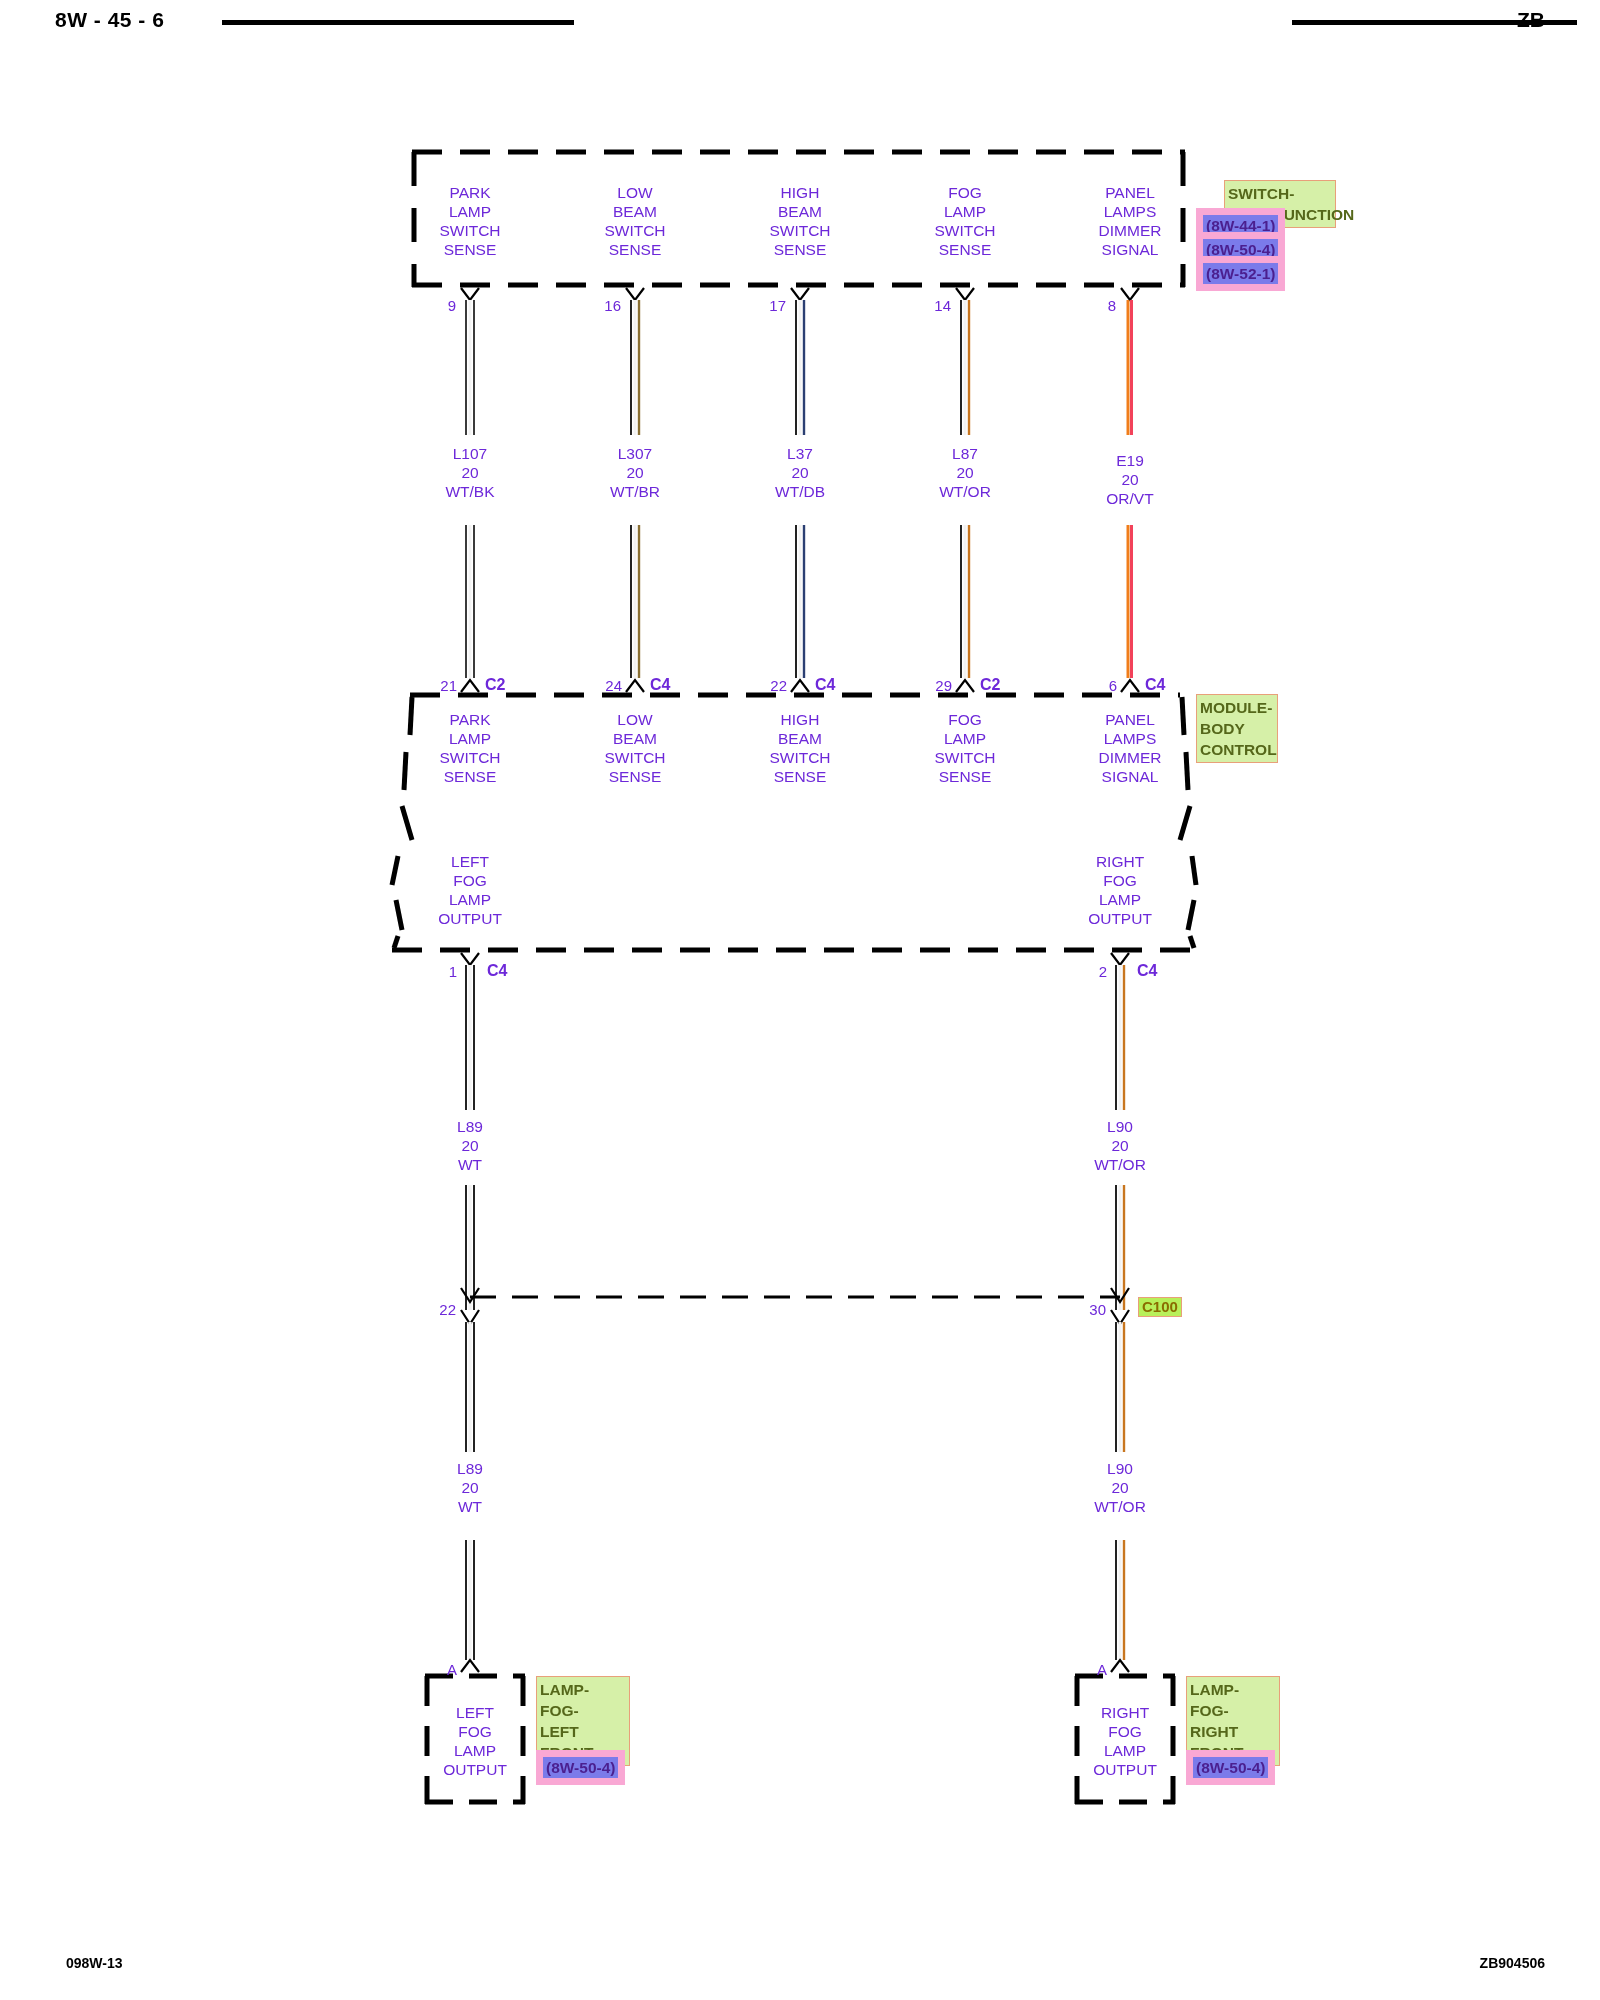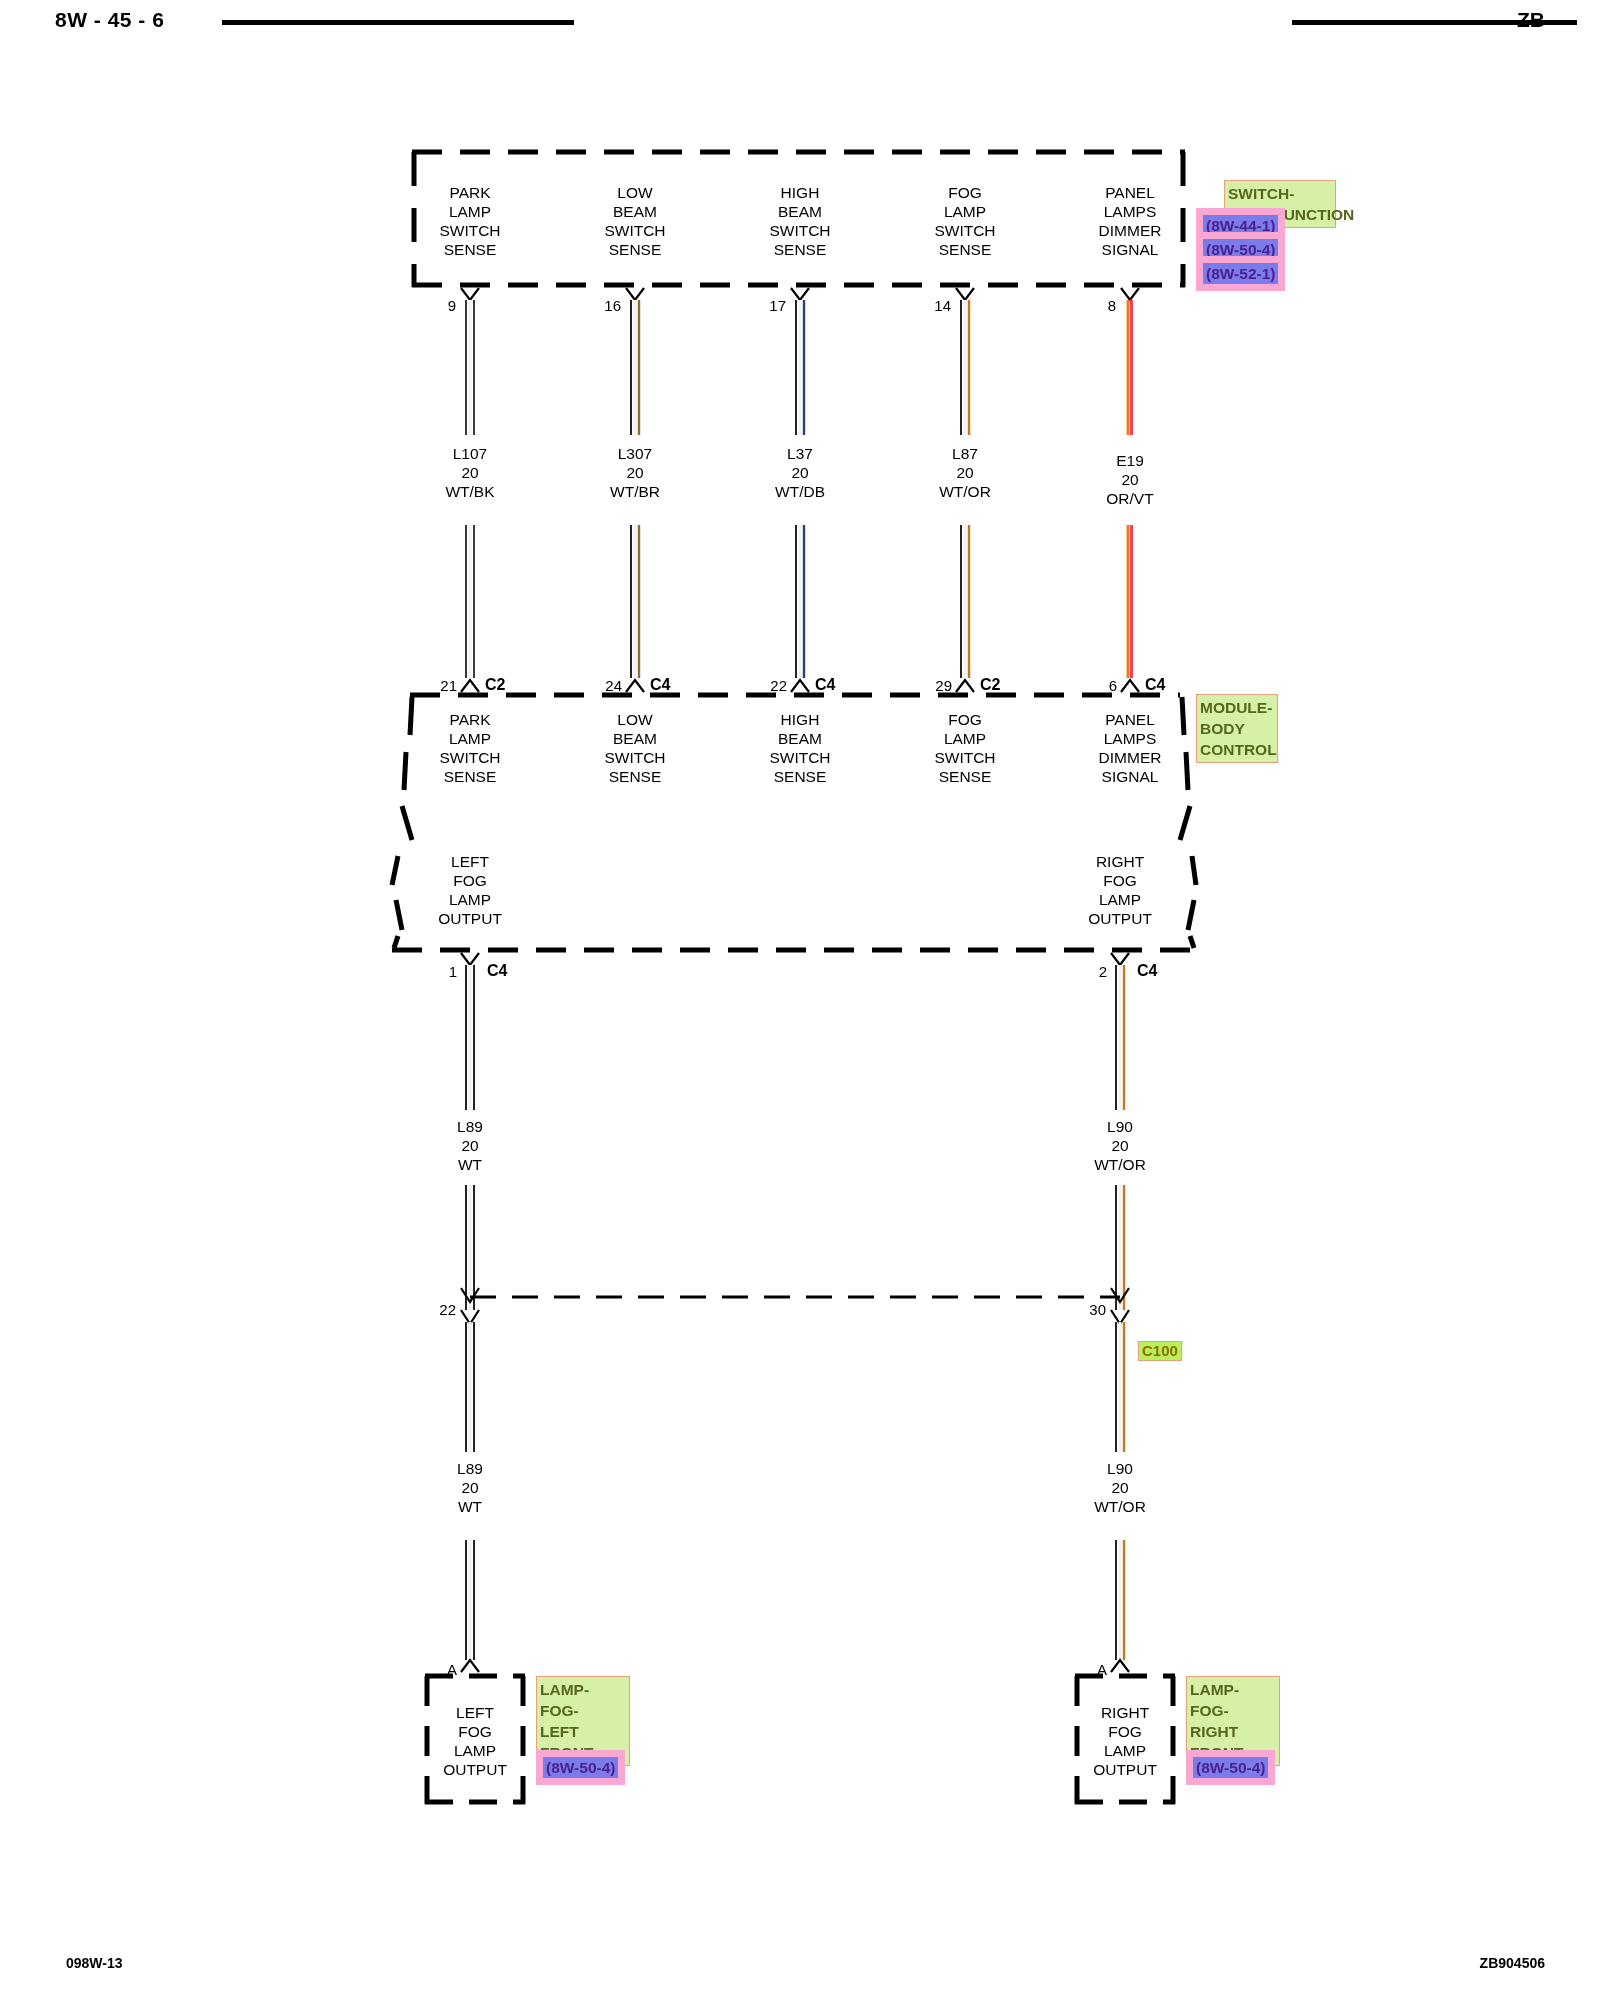--- a/index.html
+++ b/index.html
@@ -42,21 +42,21 @@
     position:absolute; right:55px; top:1955px; font-size:14px; font-weight:bold;
   }
 
   
   #diagram { position:absolute; left:0; top:0; width:1600px; height:2000px; }
 
   
   .lbl {
     position:absolute;
     font-size:15.5px;
-    color:#000000;
+    color:#6d28d9;
     white-space:nowrap;
     line-height:19px;
   }
   .lbl.c { transform:translateX(-50%); text-align:center; }
   .lbl.r { transform:translateX(-100%); }
   .lbl.bold { font-weight:bold; font-size:16px; }
 
   
   .pinnum { font-size:15px; }
 
@@ -383,21 +383,21 @@
   <div class="lbl r pinnum" style="left:457px; top:962px;">1</div>
   <div class="lbl bold" style="left:487px; top:961px;">C4</div>
   <div class="lbl r pinnum" style="left:1107px;top:962px;">2</div>
   <div class="lbl bold" style="left:1137px;top:961px;">C4</div>
 
   <div class="lbl c" style="left:470px; top:1117px;"><span>L89</span><br><span>20</span><br><span>WT</span></div>
   <div class="lbl c" style="left:1120px;top:1117px;"><span>L90</span><br><span>20</span><br><span>WT/OR</span></div>
 
   <div class="lbl r pinnum" style="left:456px; top:1300px;">22</div>
   <div class="lbl r pinnum" style="left:1106px;top:1300px;">30</div>
-  <div class="callout-conn" style="left:1138px; top:1297px;margin-top:44px;">C100</div>
+  <div class="callout-conn" style="left:1138px; top:1297px;">C100</div>
 
   <div class="lbl c" style="left:470px; top:1459px;"><span>L89</span><br><span>20</span><br><span>WT</span></div>
   <div class="lbl c" style="left:1120px;top:1459px;"><span>L90</span><br><span>20</span><br><span>WT/OR</span></div>
 
   <div class="lbl r pinnum" style="left:457px; top:1660px;">A</div>
   <div class="lbl r pinnum" style="left:1107px;top:1660px;">A</div>
 
   <div class="lbl c" style="left: 475px; top: 1703px; white-space: pre-line;">LEFT
 FOG
 LAMP

